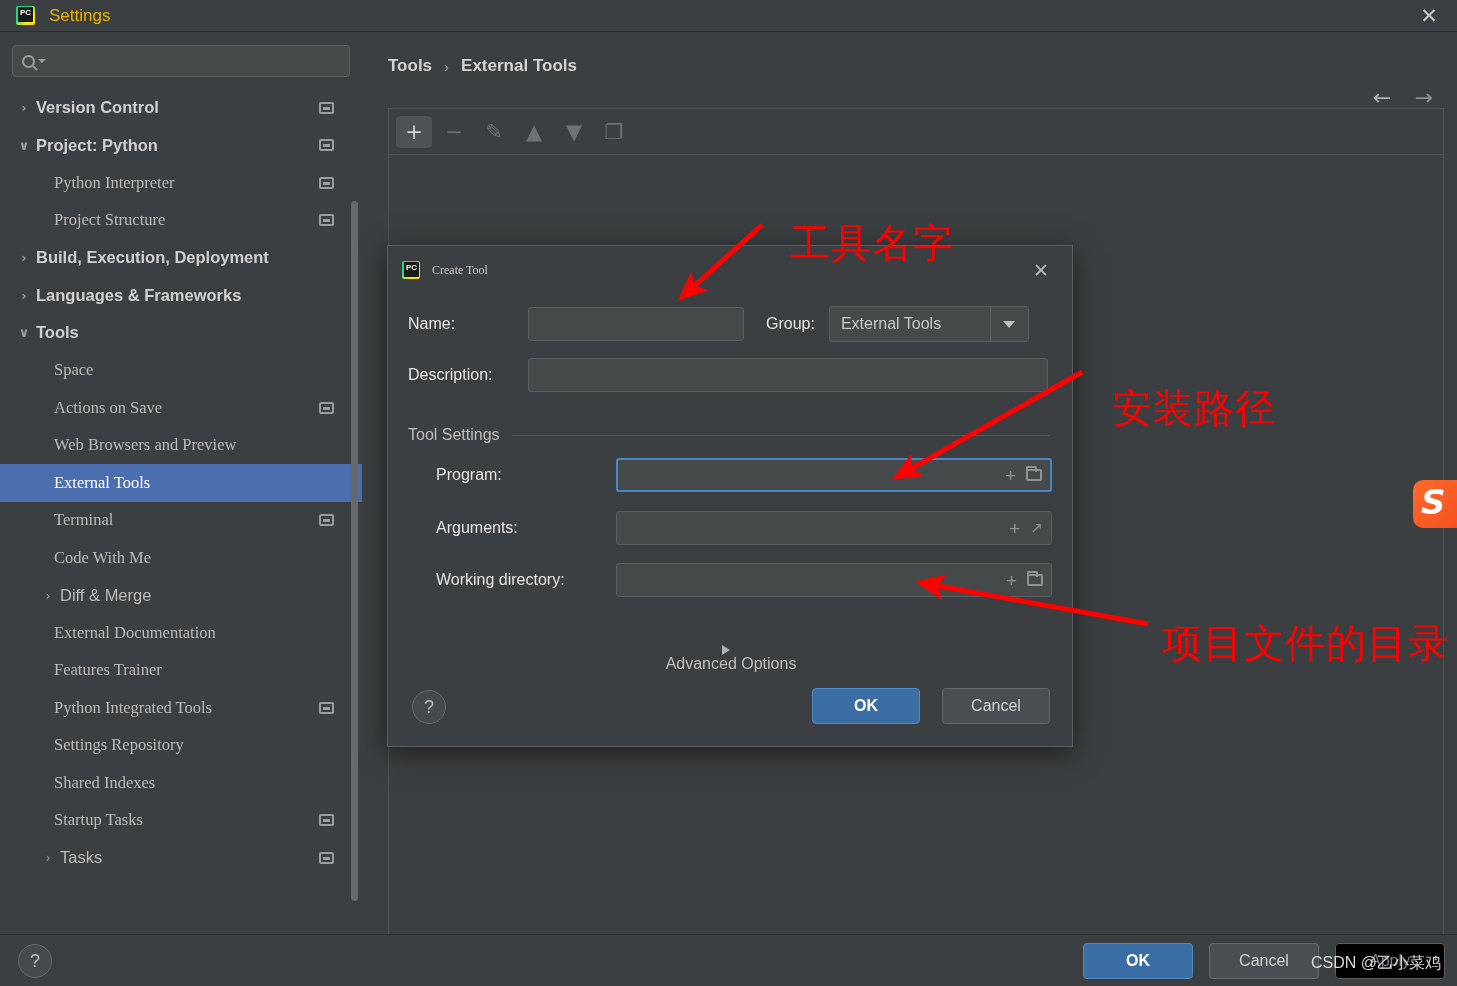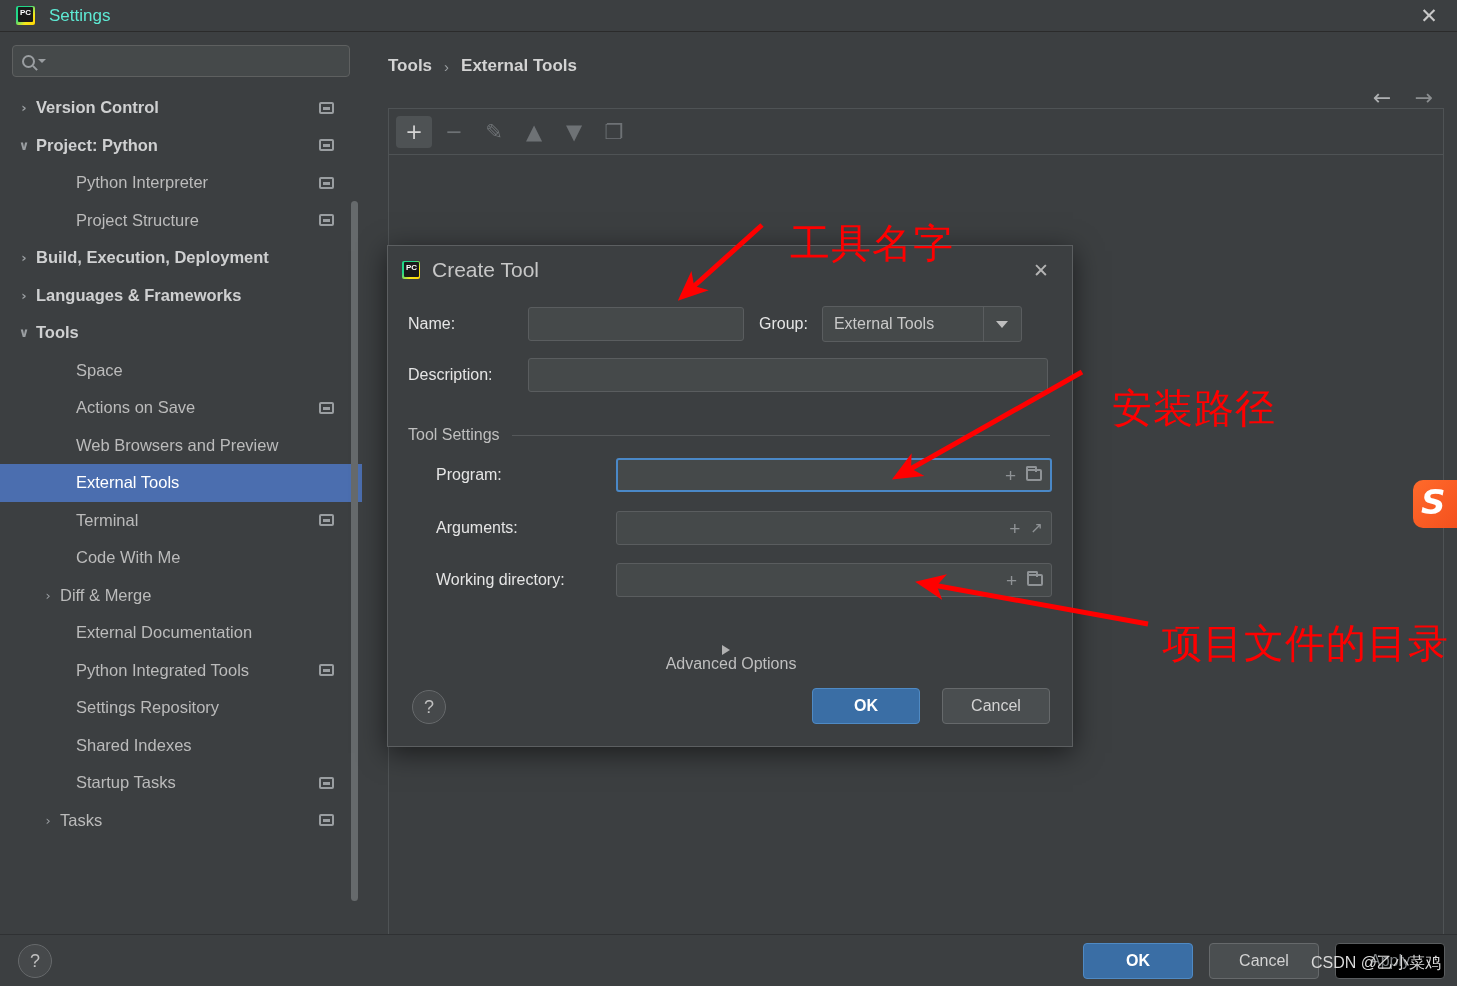--- a/index.html
+++ b/index.html
@@ -22,21 +22,21 @@
     background: linear-gradient(135deg, #21d789 0%, #21d789 35%, #f8e71c 70%, #ffd500 100%);
     position: relative; flex: none;
   }
   .pc-logo::after {
     content: "PC"; position: absolute; left: 2px; top: 1px;
     width: 15px; height: 15px; background: #1a1a1a; color: #fff;
     font-size: 8px; font-weight: bold; line-height: 11px; text-align: center;
     border-radius: 1px;
   }
   #titlebar-title {
-    margin-left: 14px; color: #5eead4; font-size: 17px;
+    margin-left: 14px; color: #eab308; font-size: 17px;
   }
   #win-close {
     position: absolute; right: 0; top: 0; width: 56px; height: 32px;
     color: #c8c8c8; font-size: 21px; line-height: 32px; text-align: center;
     cursor: pointer; font-family: "DejaVu Sans", sans-serif;
   }
 
   
   #sidebar {
     position: absolute; left: 0; top: 33px; width: 362px; height: 901px;
@@ -69,21 +69,21 @@
   }
   .tree-item.bold { font-weight: bold; color: #cfd0d1; }
   .tree-item.selected { background: #4b6eaf; }
   .tree-item.selected .tree-label { color: #ffffff; }
   .chev {
     width: 20px; margin-left: 14px; flex: none; color: #9b9fa2; font-size: 13px;
     font-family: "DejaVu Sans", sans-serif; text-align: center;
   }
   .chev.blank { visibility: hidden; }
   .tree-label { margin-left: 2px; }
-  .tree-item.lvl2 .tree-label { margin-left: 42px; }
+  .tree-item.lvl2 .tree-label { margin-left: 20px; font-family: Liberation Serif, serif; }
   .tree-item.lvl2-chev .chev { margin-left: 38px; }
   .mark {
     position: absolute; right: 28px; top: 50%; transform: translateY(-50%);
     width: 15px; height: 12px; border: 2px solid #9a9ea1; border-radius: 2px;
   }
   .mark::after { content: ""; position: absolute; left: 2px; top: 3px;
     width: 7px; height: 3px; background: #9a9ea1; }
   #tree-scrollbar {
     position: absolute; right: 4px; top: 168px; width: 7px; height: 700px;
     background: #666a6c; border-radius: 4px;
@@ -126,21 +126,21 @@
   #tools-list { height: 787px; background: #3c3f41; }
 
   
   #dialog {
     position: absolute; left: 387px; top: 245px; width: 686px; height: 502px;
     background: #3c3f41; border: 1px solid #5c5f61;
     box-shadow: 0 6px 26px rgba(0,0,0,.55);
   }
   #dialog-titlebar { height: 48px; position: relative; display: flex; align-items: center; }
   #dialog-titlebar .pc-logo { margin-left: 14px; width: 18px; height: 18px; }
-  #dialog-title { margin-left: 12px; color: #c7c7c7; font-size: 21px; }
+  #dialog-title { margin-left: 12px; color: #c7c7c7; font-size: 12px; font-family: Liberation Serif, serif; }
   #dialog-close {
     position: absolute; right: 14px; top: 7px; width: 34px; height: 34px;
     text-align: center; line-height: 34px; color: #b4b4b4; font-size: 19px;
     cursor: pointer; font-family: "DejaVu Sans", sans-serif;
   }
   .row { position: absolute; display: flex; align-items: center; }
   .lbl { color: #e5e5e5; font-size: 16px; }
   .field {
     background: #45494a; border: 1px solid #5a5d5f; border-radius: 3px;
     height: 34px; position: relative;
@@ -325,20 +325,24 @@
           <span class="chev blank">›</span>
           <span class="tree-label">Code With Me</span>
         </div>
         <div class="tree-item lvl2-chev">
           <span class="chev">›</span>
           <span class="tree-label">Diff &amp; Merge</span>
         </div>
         <div class="tree-item lvl2">
           <span class="chev blank">›</span>
           <span class="tree-label">External Documentation</span>
+        </div>
+        <div class="tree-item lvl2">
+          <span class="chev blank">›</span>
+          <span class="tree-label">Features Trainer</span>
         </div>
         <div class="tree-item lvl2">
           <span class="chev blank">›</span>
           <span class="tree-label">Python Integrated Tools</span>
           <span class="mark"></span>
         </div>
         <div class="tree-item lvl2">
           <span class="chev blank">›</span>
           <span class="tree-label">Settings Repository</span>
         </div>
@@ -387,21 +391,21 @@
   <div id="dialog">
     <div id="dialog-titlebar">
       <div class="pc-logo"></div>
       <div id="dialog-title">Create Tool</div>
       <div id="dialog-close">✕</div>
     </div>
 
     <div class="row" style="left:20px; top:60px;">
       <span class="lbl" style="width:120px;">Name:</span>
       <div class="field" style="width:216px;"></div>
-      <span class="lbl" style="margin-left:15px;">Group:</span>
+      <span class="lbl" style="margin-left:22px;">Group:</span>
       <div id="group-select" style="margin-left:14px;">
         <span id="group-value">External Tools</span>
         <span id="group-arrow">
             <i></i>
           </span>
       </div>
     </div>
 
     <div class="row" style="left:20px; top:112px;">
       <span class="lbl" style="width:120px;">Description:</span>

